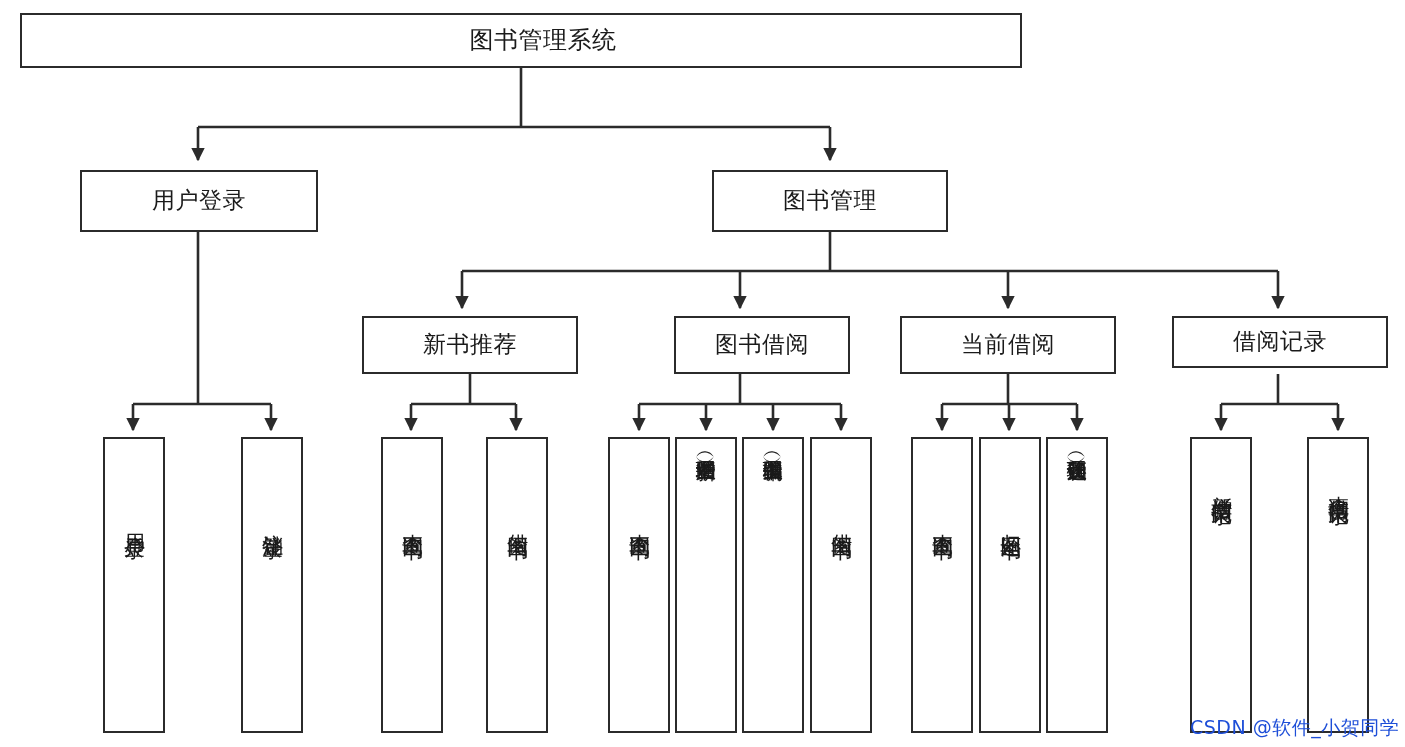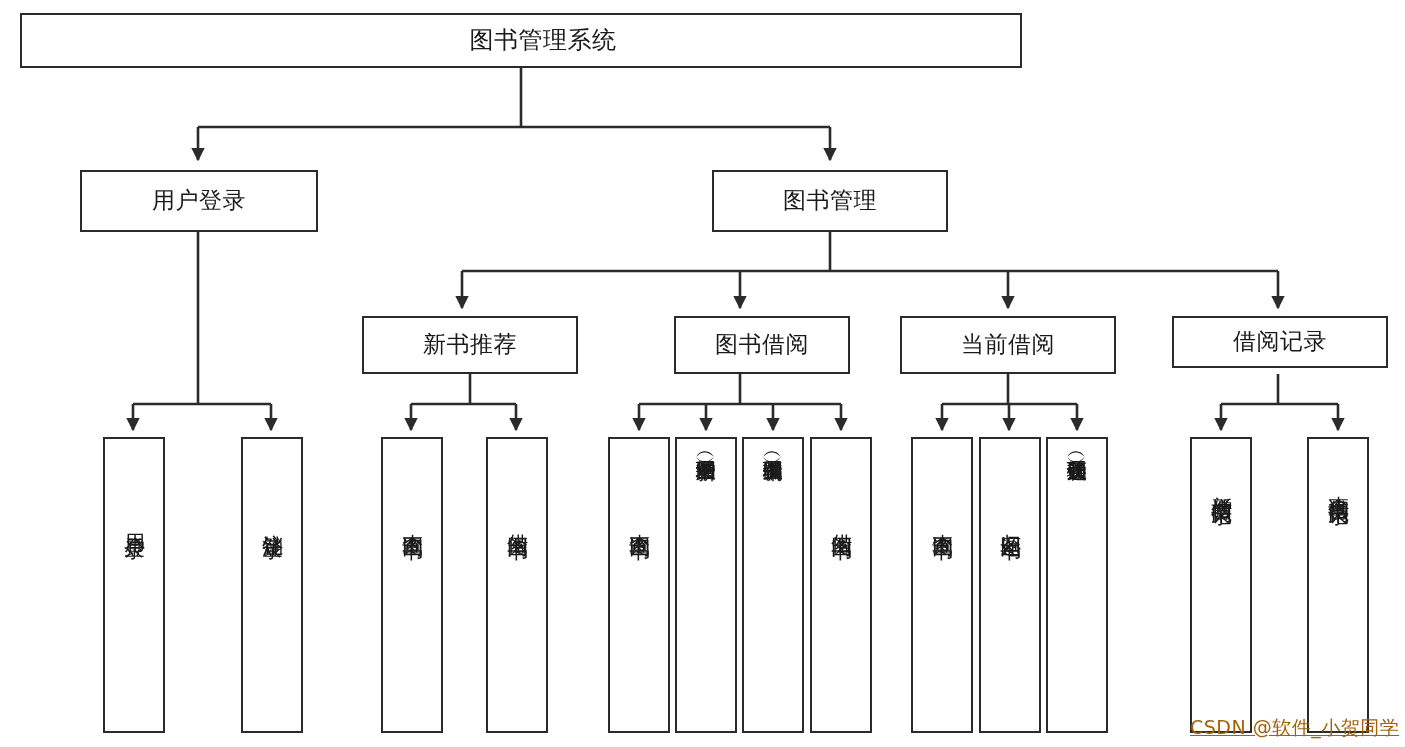--- a/index.html
+++ b/index.html
@@ -67,24 +67,23 @@
   }
   .node.vert.tall .node-label {
     font-size: 20px;
     letter-spacing: 0px;
   }
   .watermark {
     position: absolute;
     left: 1190px;
     top: 715px;
     font-size: 19px;
-    color: #a16207;
+    color: #1d4ed8;
     white-space: nowrap;
     letter-spacing: 0.5px;
-    text-decoration: underline;
   }
 </style>
 </head>
 <body>
 
 <div id="canvas">
 
   <svg id="edges" viewBox="0 0 1405 747" width="1405" height="747" xmlns="http://www.w3.org/2000/svg">
     <defs>
       <marker id="arrow" viewBox="0 0 10 10" refX="9" refY="5" markerWidth="5.2" markerHeight="5.2" orient="auto-start-reverse">

